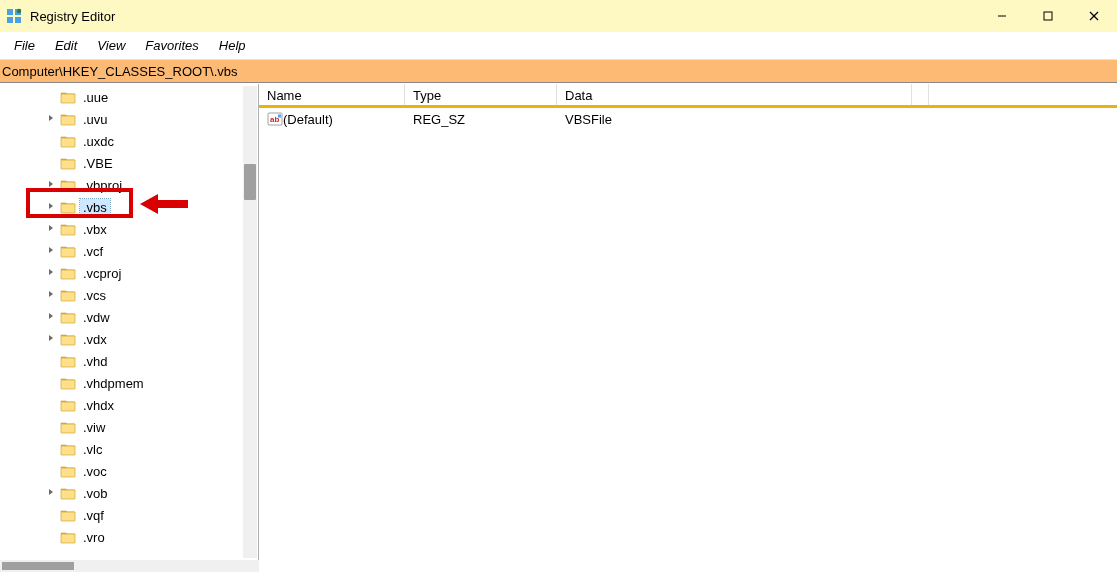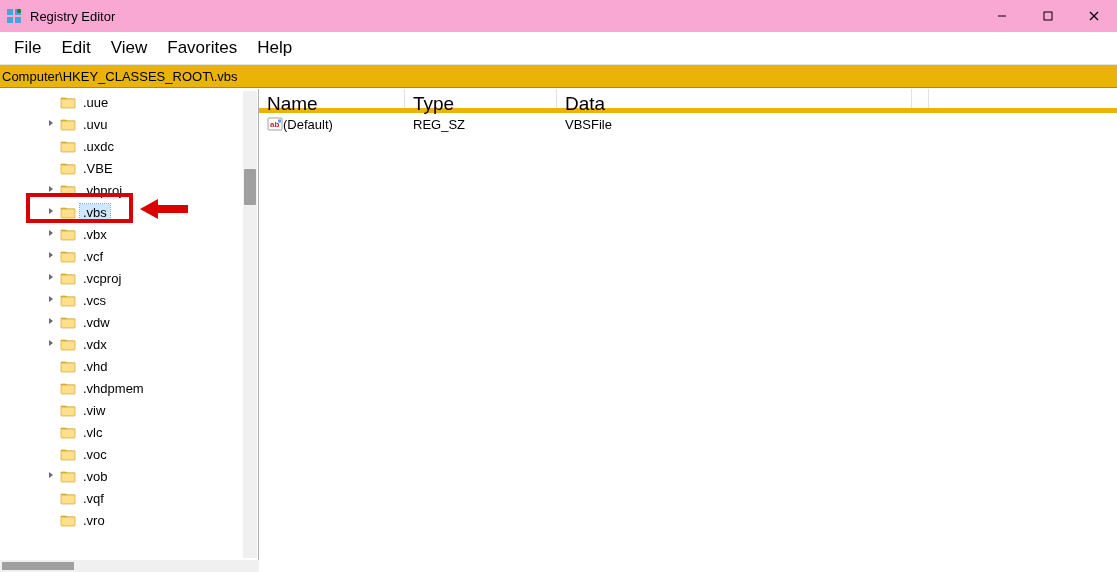--- a/index.html
+++ b/index.html
@@ -13,54 +13,55 @@
       overflow: hidden;
       display: flex;
       flex-direction: column;
     }
     
     .titlebar {
       height: 32px;
       display: flex;
       align-items: center;
       padding: 0 0 0 6px;
-      background: #f9a8d4;
+      background: #fef9c3;
     }
     .titlebar .app-icon {
       width: 16px; height: 16px; margin-right: 8px;
       display: inline-flex; align-items: center; justify-content: center;
     }
     .titlebar .title { font-size: 13px; }
     .titlebar .spacer { flex: 1; }
     .winbtn {
       width: 46px; height: 32px;
       display: flex; align-items: center; justify-content: center;
       font-size: 12px;
       color: #000;
     }
     
     .menubar {
       display: flex;
       gap: 0;
       padding: 2px 4px;
-      font-size: 17px;
+      font-size: 13px;
+      font-style: italic;
     }
     .menubar .menuitem {
       padding: 4px 10px;
     }
     
     .addressbar {
       height: 24px;
       border-top: 1px solid #e3e3e3;
       border-bottom: 1px solid #888;
       display: flex;
       align-items: center;
       padding: 0 2px;
       font-size: 13px;
-      background: #eab308;
+      background: #fdba74;
     }
     
     .main {
       flex: 1;
       display: flex;
       overflow: hidden;
       border-top: 1px solid #fff;
     }
     .treepane {
       width: 259px;
@@ -126,22 +127,22 @@
     
     .valuespane {
       flex: 1;
       display: flex;
       flex-direction: column;
       background: #fff;
     }
     .colheaders {
       display: flex;
       height: 24px;
-      border-bottom: 5px solid #eab308;
-      font-size: 19px;
+      border-bottom: 3px solid #eab308;
+      font-size: 13px;
     }
     .colheaders .col {
       padding: 4px 8px;
       border-right: 1px solid #e1e1e1;
     }
     .col-name { width: 146px; }
     .col-type { width: 152px; }
     .col-data { flex: 1; max-width: 355px; }
     .col-rest { flex: 0 0 auto; }
     .value-rows { }
@@ -372,20 +373,29 @@
               </svg></span>
             <span class="label">.vhdpmem</span>
           </li>
           <li class="tree-row">
             <span class="expander"><svg width="8" height="8" viewBox="0 0 8 8">
                 <path d="M2 1 L6 4 L2 7 Z" fill="#6b6b6b"></path>
               </svg></span>
             <span class="folder-icon"><svg width="16" height="14" viewBox="0 0 16 14">
                 <use href="#folder-glyph"></use>
               </svg></span>
+            <span class="label">.vhdx</span>
+          </li>
+          <li class="tree-row">
+            <span class="expander"><svg width="8" height="8" viewBox="0 0 8 8">
+                <path d="M2 1 L6 4 L2 7 Z" fill="#6b6b6b"></path>
+              </svg></span>
+            <span class="folder-icon"><svg width="16" height="14" viewBox="0 0 16 14">
+                <use href="#folder-glyph"></use>
+              </svg></span>
             <span class="label">.viw</span>
           </li>
           <li class="tree-row">
             <span class="expander"><svg width="8" height="8" viewBox="0 0 8 8">
                 <path d="M2 1 L6 4 L2 7 Z" fill="#6b6b6b"></path>
               </svg></span>
             <span class="folder-icon"><svg width="16" height="14" viewBox="0 0 16 14">
                 <use href="#folder-glyph"></use>
               </svg></span>
             <span class="label">.vlc</span>

